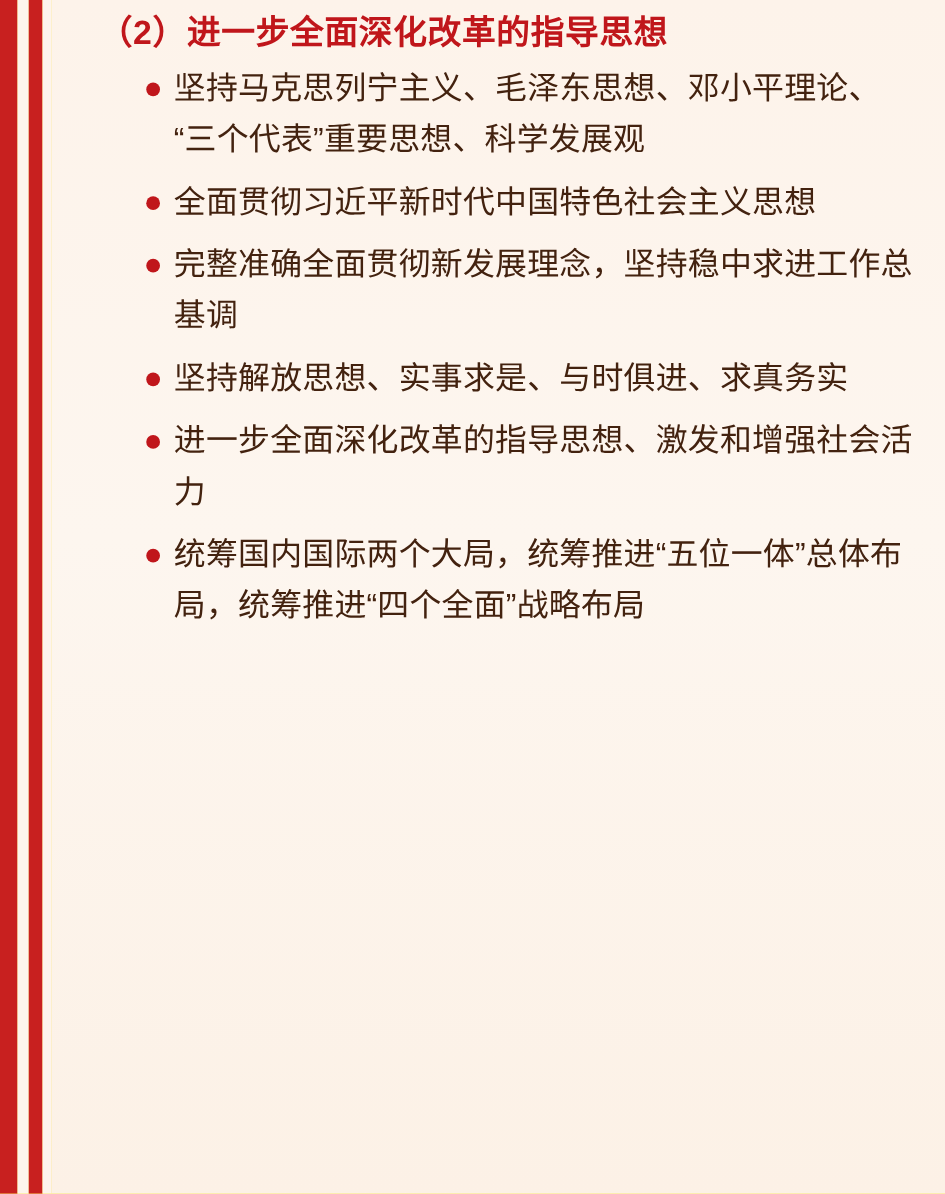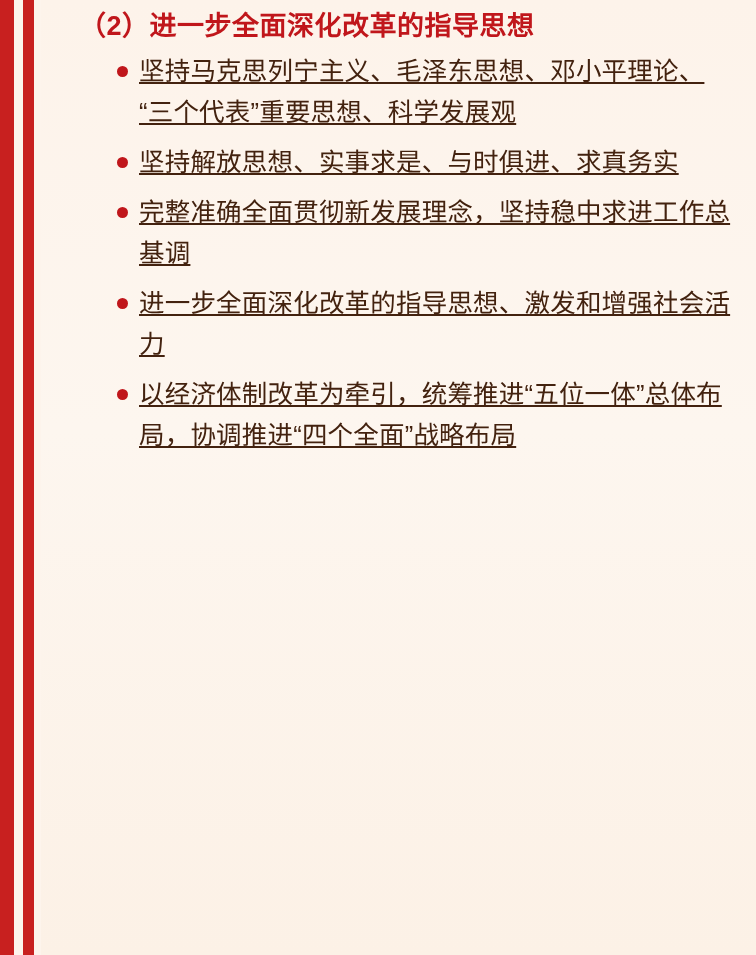--- a/index.html
+++ b/index.html
@@ -109,21 +109,20 @@
     left: 0;
     top: 15px;
     width: 11px;
     height: 11px;
     border-radius: 50%;
     background: #c0161b;
   }
 
   .bullet-text {
     display: inline;
-    text-decoration: underline;
   }
 </style>
 </head>
 <body>
 
 <div class="page">
 
   <div class="edge-band-outer"></div>
   <div class="edge-band-gap"></div>
   <div class="edge-band-inner"></div>
@@ -135,39 +134,43 @@
 
     <h2 class="heading">（2）进一步全面深化改革的指导思想</h2>
 
     <ul class="bullet-list">
 
       <li class="bullet-item">
         <span class="dot"></span>
         <span class="bullet-text">坚持马克思列宁主义、毛泽东思想、邓小平理论、“三个代表”重要思想、科学发展观</span>
       </li>
 
+      <li class="bullet-item">
+        <span class="dot"></span>
+        <span class="bullet-text">全面贯彻习近平新时代中国特色社会主义思想</span>
+      </li>
 
 
       <li class="bullet-item">
         <span class="dot"></span>
-        <span class="bullet-text">坚持解放思想、实事求是、与时俱进、求真务实</span>
+        <span class="bullet-text">完整准确全面贯彻新发展理念，坚持稳中求进工作总基调</span>
       </li>
 
       <li class="bullet-item">
         <span class="dot"></span>
-        <span class="bullet-text">完整准确全面贯彻新发展理念，坚持稳中求进工作总基调</span>
+        <span class="bullet-text">坚持解放思想、实事求是、与时俱进、求真务实</span>
       </li>
 
       <li class="bullet-item">
         <span class="dot"></span>
         <span class="bullet-text">进一步全面深化改革的指导思想、激发和增强社会活力</span>
       </li>
 
       <li class="bullet-item">
         <span class="dot"></span>
-        <span class="bullet-text">以经济体制改革为牵引，统筹推进“五位一体”总体布局，协调推进“四个全面”战略布局</span>
+        <span class="bullet-text">统筹国内国际两个大局，统筹推进“五位一体”总体布局，统筹推进“四个全面”战略布局</span>
       </li>
 
 
 
     </ul>
   </div>
 </div>
 
 </body></html>

